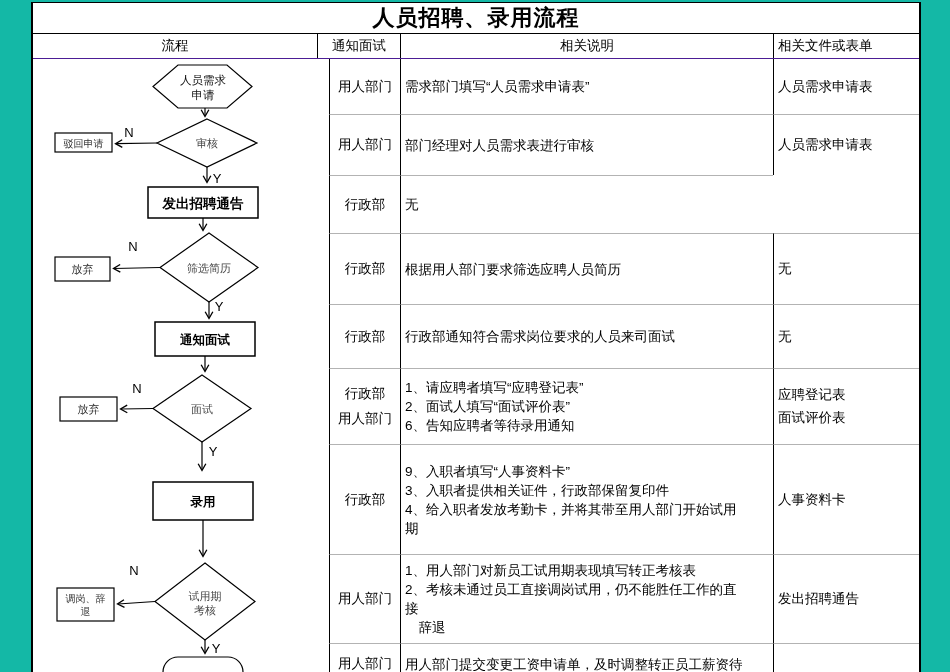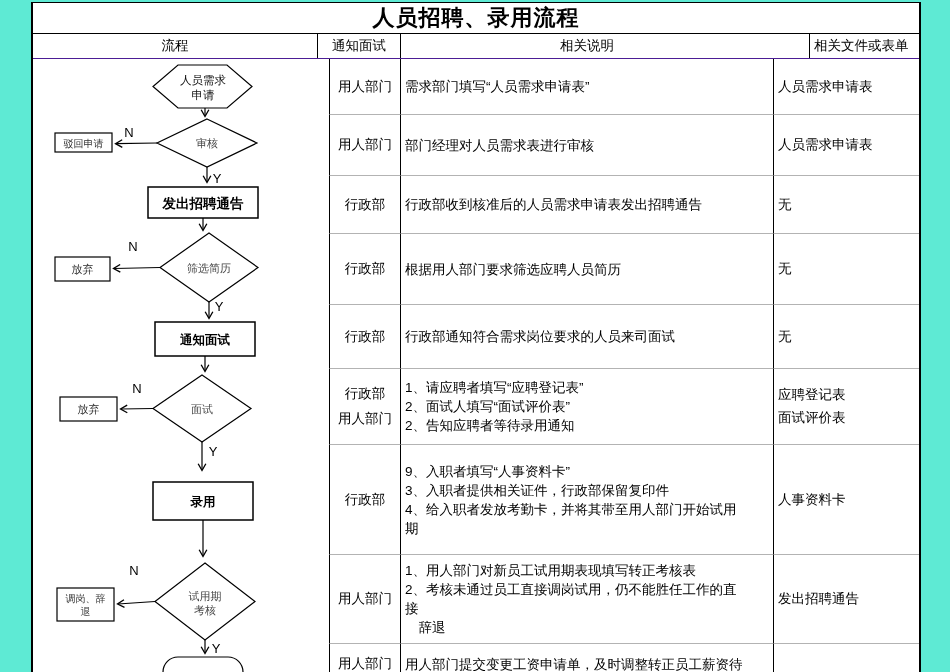--- a/index.html
+++ b/index.html
@@ -1,40 +1,40 @@
 <!DOCTYPE html>
 <html><head>
 <meta charset="utf-8">
 <style>
   * { margin:0; padding:0; box-sizing:border-box; }
   body { background:#fff; }
   .screen {
     position:relative; width:950px; height:672px;
-    background:#5eead4; overflow:hidden;
+    background:#14b8a6; overflow:hidden;
     font-family:"Liberation Sans","DejaVu Sans",sans-serif;
     color:#000;
   }
   .table {
     position:absolute; left:31px; top:2px; width:890px; height:740px;
     border:2px solid #000; border-top-width:1px; border-bottom:none;
     background:#fff;
   }
   .title-row {
     height:31px; border-bottom:1px solid #000;
     display:flex; align-items:center; justify-content:center;
     font-size:22px; font-weight:600; letter-spacing:1px;
   }
   .header-row {
     height:25px; border-bottom:1px solid #4c1d95;
     display:grid; grid-template-columns:284px 83px 373px 146px;
     font-size:13.5px;
   }
   .hcell { display:flex; align-items:center; justify-content:center; }
   .hcell.vline { border-left:1px solid #000; }
-  .hcell.left { justify-content:flex-start; padding-left:4px;margin-left:36px; }
+  .hcell.left { justify-content:flex-start; padding-left:4px; }
   .tbody .row {
     display:grid; grid-template-columns:284px 83px 373px 146px;
   }
   .cell { position:relative; }
   .cell.vline { border-left:1px solid #000; }
   .row:not(.first) .cell:not(.flow) { border-top:1px solid #b3b3b3; }
   .cell.dept {
     display:flex; flex-direction:column; justify-content:center; align-items:center;
     font-size:13.5px; gap:7px;margin-left:12px;
   }
@@ -113,23 +113,20 @@
           </div>
           <div class="cell vline docs">
             <div>人员需求申请表</div>
           </div>
         </div>
         <div class="row" style="height: 58px;">
           <div class="cell flow"></div>
           <div class="cell vline dept">
             <div>行政部</div>
           </div>
-          <div class="cell vline desc">
-            <div>行政部收到核准后的人员需求申请表发出招聘通告</div>
-          </div>
           <div class="cell vline docs">
             <div>无</div>
           </div>
         </div>
         <div class="row" style="height: 71px;">
           <div class="cell flow"></div>
           <div class="cell vline dept">
             <div>行政部</div>
           </div>
           <div class="cell vline desc">
@@ -153,21 +150,21 @@
         </div>
         <div class="row" style="height: 76px;">
           <div class="cell flow"></div>
           <div class="cell vline dept">
             <div>行政部</div>
             <div>用人部门</div>
           </div>
           <div class="cell vline desc">
             <div>1、请应聘者填写“应聘登记表”</div>
             <div>2、面试人填写“面试评价表”</div>
-            <div>2、告知应聘者等待录用通知</div>
+            <div>6、告知应聘者等待录用通知</div>
           </div>
           <div class="cell vline docs">
             <div>应聘登记表</div>
             <div>面试评价表</div>
           </div>
         </div>
         <div class="row" style="height: 110px;">
           <div class="cell flow"></div>
           <div class="cell vline dept">
             <div>行政部</div>

